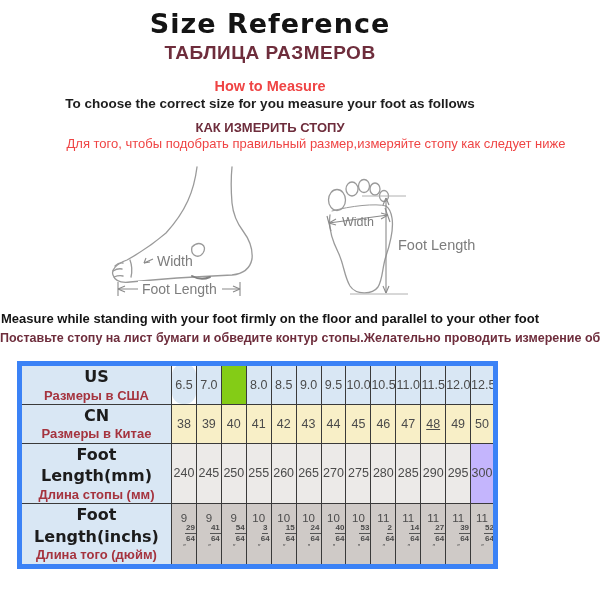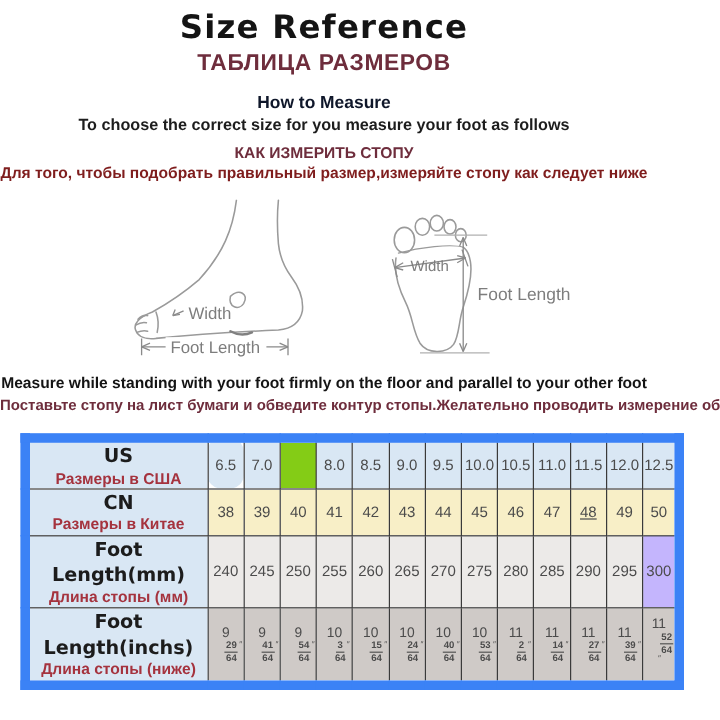--- a/index.html
+++ b/index.html
@@ -2,31 +2,31 @@
 <html><head>
 <meta charset="utf-8">
 <style>
   html,body{margin:0;padding:0;background:#ffffff;}
   body{width:600px;height:600px;overflow:hidden;position:relative;
        font-family:"Liberation Sans",sans-serif;}
   .abs{position:absolute;left:0;width:540px;text-align:center;white-space:nowrap;}
   .title-en{top:8px;font-size:27px;font-weight:600;color:#141414;letter-spacing:1px;
             font-family:"DejaVu Sans",sans-serif;}
   .title-ru{top:42px;font-size:19px;font-weight:700;color:#6e2d3c;letter-spacing:.5px;}
-  .how-h-en{top:78px;font-size:14.5px;font-weight:700;color:#0f172a;}
+  .how-h-en{top:78px;font-size:14.5px;font-weight:700;color:#ef4444;}
   .how-l-en{top:96px;font-size:13.5px;font-weight:700;color:#1d1d1d;}
   .how-h-ru{top:120px;font-size:13px;font-weight:700;color:#6e2d3c;}
-  .how-l-ru{top:136px;font-size:13px;font-weight:700;color:#7f1d1d;}
+  .how-l-ru{top:136px;font-size:13px;font-weight:400;color:#ef4444;padding-left:46px;}
   .note-en{top:311px;font-size:13px;font-weight:700;color:#141414;}
   .note-ru{top:331px;font-size:12.5px;font-weight:600;color:#6e2d3c;}
   svg text{font-family:"Liberation Sans",sans-serif;fill:#7d7d7d;}
   .svg-left{position:absolute;left:100px;top:163px;}
   .svg-right{position:absolute;left:320px;top:160px;}
-  table.size{position:absolute;left:17px;top:361px;width:553px;height:207px;
-             border-collapse:collapse;table-layout:fixed;border:8px solid #3b82f6;}
+  table.size{position:absolute;left:17px;top:361px;width:481px;height:207px;
+             border-collapse:collapse;table-layout:fixed;border:5px solid #3b82f6;}
   table.size td{border:1px solid #3a3a3a;text-align:center;vertical-align:middle;
                 padding:0;overflow:hidden;}
   .hl-en{font-size:16px;font-weight:600;color:#1c1c1c;line-height:1.35;
          font-family:"DejaVu Sans",sans-serif;}
   .hl-ru{font-size:13px;font-weight:700;color:#a5333e;line-height:1.25;}
   .dcell{font-size:12.5px;color:#4b4b4b;font-weight:500;}
   .whole{font-size:11.5px;color:#4b4b4b;vertical-align:middle;}
   .frac{display:inline-flex;flex-direction:column;vertical-align:middle;
         line-height:1;font-size:8px;font-weight:700;color:#4b4b4b;margin-left:13px;align-items:center;}
   .frac .num{border-bottom:1px solid #555;padding:0 1px 1px 1px;}
@@ -173,21 +173,21 @@
         <td class="dcell" style="background: rgb(236, 234, 232);">275</td>
         <td class="dcell" style="background: rgb(236, 234, 232);">280</td>
         <td class="dcell" style="background: rgb(236, 234, 232);">285</td>
         <td class="dcell" style="background: rgb(236, 234, 232);">290</td>
         <td class="dcell" style="background: rgb(236, 234, 232);">295</td>
         <td class="dcell" style="background: #c4b5fd;">300</td>
       </tr>
       <tr>
         <td style="background: rgb(217, 231, 244);">
           <div class="hl-en">Foot Length(inchs)</div>
-          <div class="hl-ru">Длина стопы (ниже)</div>
+          <div class="hl-ru">Длина того (дюйм)</div>
         </td>
         <td class="dcell" style="background: rgb(207, 202, 199);"><span class="whole">9</span><span class="frac">
             <span class="num">29</span>
             <span class="den">64</span>
           </span><span class="inmark">″</span></td>
         <td class="dcell" style="background: rgb(207, 202, 199);"><span class="whole">9</span><span class="frac">
             <span class="num">41</span>
             <span class="den">64</span>
           </span><span class="inmark">″</span></td>
         <td class="dcell" style="background: rgb(207, 202, 199);"><span class="whole">9</span><span class="frac">

